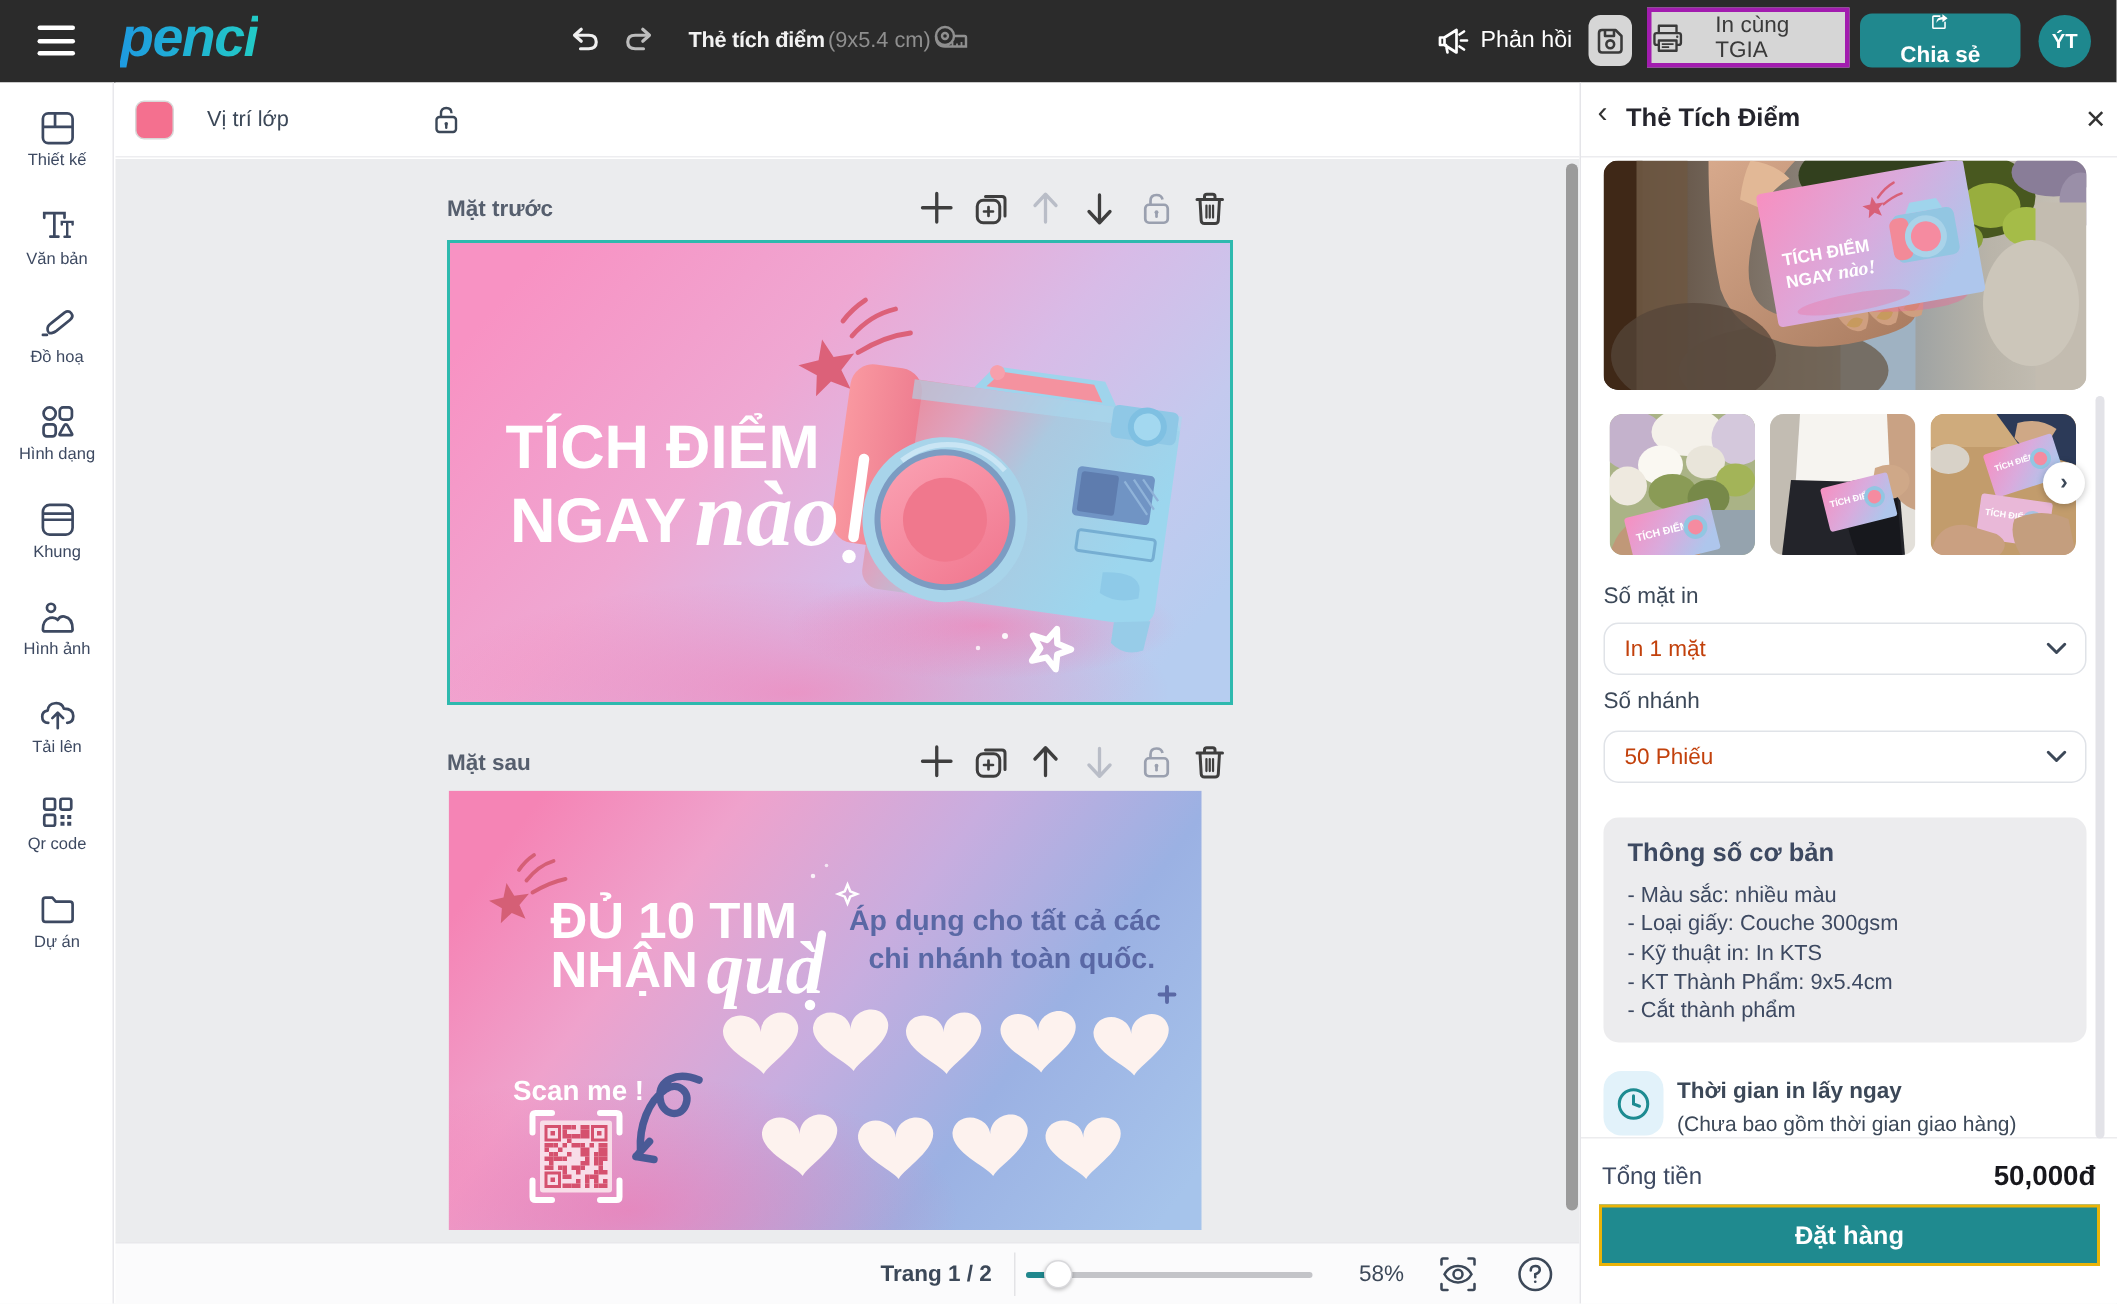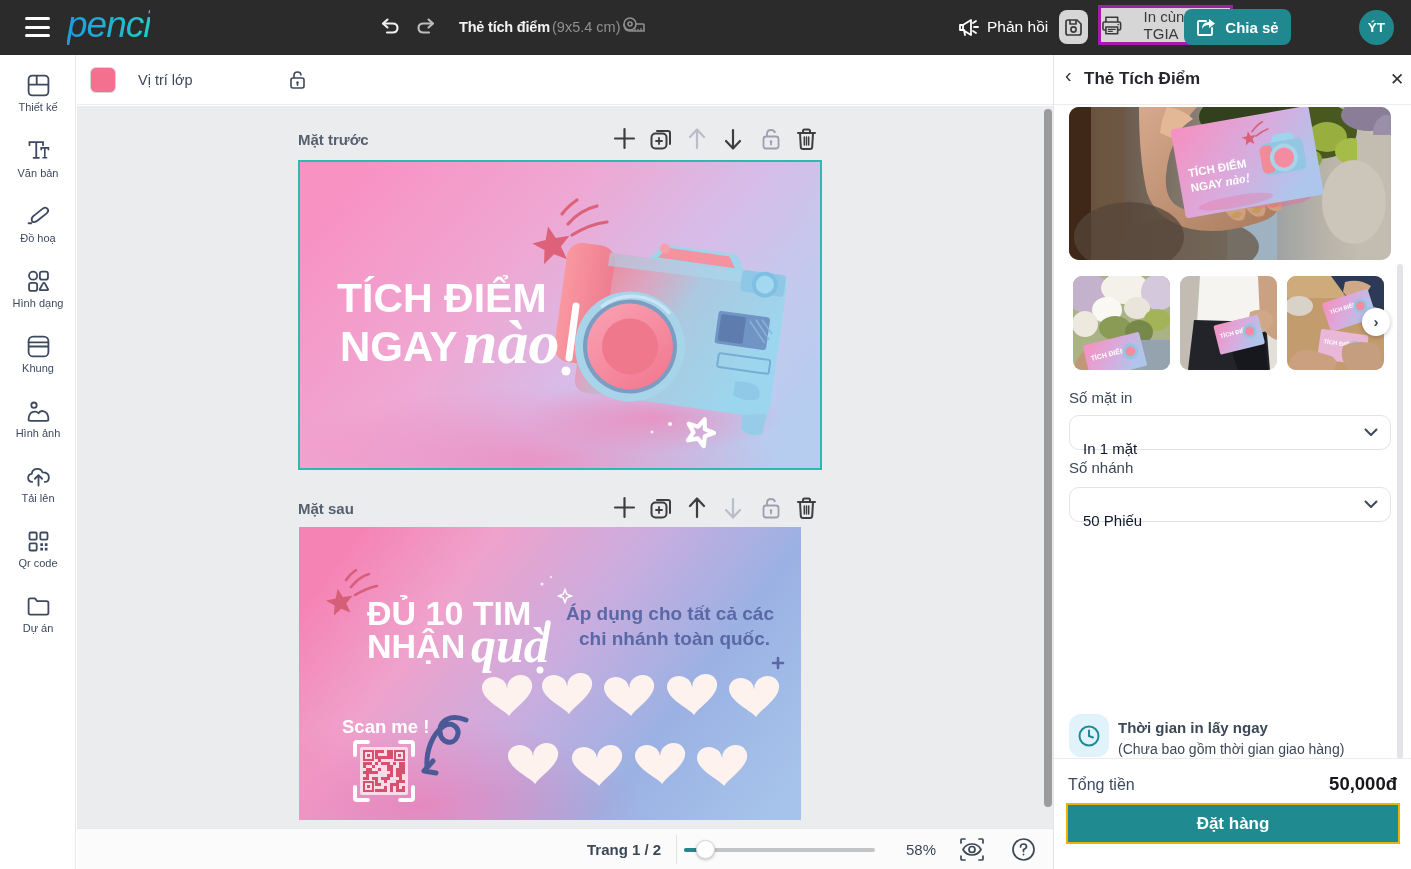--- a/index.html
+++ b/index.html
@@ -2,31 +2,31 @@
 <html><head>
 <meta charset="utf-8">
 <style>
   * { margin:0; padding:0; box-sizing:border-box; }
   html,body { width:1411px; height:869px; overflow:hidden; background:#fff; font-family:"Liberation Sans", sans-serif; }
   .abs { position:absolute; }
   
   #topbar { position:absolute; left:0; top:0; width:1411px; height:55px; background:#2b2b2b; }
   #burger { position:absolute; left:25px; top:17px; width:25px; height:20px; }
   #burger div { height:3px; background:#fff; border-radius:2px; margin-bottom:5.5px; }
-  #logo { position:absolute; left:67px; top:4px; font-size:37px; font-weight:normal; font-style:italic; letter-spacing:-1px;
+  #logo { position:absolute; left:80px; top:4px; font-size:37px; font-weight:bold; font-style:italic; letter-spacing:-1px;
           background:linear-gradient(90deg,#1e9ae0,#22cbc6); -webkit-background-clip:text; background-clip:text; color:transparent; }
   .tbico { position:absolute; top:17px; }
   #doctitle { position:absolute; left:459px; top:19px; font-size:14.5px; font-weight:bold; letter-spacing:-0.2px; color:#f2f2f2; }
   #docsize { position:absolute; left:552px; top:19px; font-size:14.5px; color:#8f8f8f; }
   #phanhoi { position:absolute; left:987px; top:18px; font-size:15.5px; color:#fff; }
   .graybtn { position:absolute; background:#d6d6d6; border-radius:8px; display:flex; align-items:center; justify-content:center; }
   #savebtn { left:1059px; top:10px; width:29px; height:34px; }
   #printwrap { position:absolute; left:1098px; top:5px; width:135px; height:40px; border:3px solid #a21caf; background:#d6d6d6; display:flex; align-items:center; justify-content:center; gap:21px; }
   #printwrap span { font-size:15px; color:#3a3a3a; }
-  #sharebtn { position:absolute; left:1184px; top:9px; width:107px; height:36px; background:#20888e; border-radius:8px; display:flex; align-items:center; justify-content:center; gap:8px; }
+  #sharebtn { position:absolute; left:1240px; top:9px; width:107px; height:36px; background:#20888e; border-radius:8px; display:flex; align-items:center; justify-content:center; gap:8px;flex-direction:column; }
   #sharebtn span { color:#fff; font-size:15px; font-weight:bold; }
   #avatar { position:absolute; left:1359px; top:10px; width:35px; height:35px; border-radius:50%; background:#1e888e; color:#fff; font-size:13.5px; font-weight:bold; display:flex; align-items:center; justify-content:center; }
   
   #sidebar { position:absolute; left:0; top:55px; width:76px; height:814px; background:#fff; border-right:1px solid #e8e8ec; }
   .sbitem { position:absolute; left:0; width:76px; text-align:center; color:#3d4961; }
   .sbitem svg { display:block; margin:6px auto 2px; width:27px; height:27px; }
   .sbitem .lbl { font-size:11px; }
   
   #layerbar { position:absolute; left:77px; top:55px; width:976px; height:50px; background:#fff; border-bottom:1px solid #ededf0; }
   #swatch { position:absolute; left:13px; top:12px; width:26px; height:26px; border-radius:6px; background:#f4708f; border:1px solid #d8d8d8; }
@@ -49,21 +49,21 @@
   #panel { position:absolute; left:1053px; top:55px; width:358px; height:814px; background:#fff; border-left:1px solid #e5e5e9; }
   #phead { position:absolute; left:0; top:0; width:358px; height:50px; border-bottom:1px solid #ececef; }
   #pback { position:absolute; left:11px; top:9px; font-size:20px; color:#333; }
   #ptitle { position:absolute; left:30px; top:14px; font-size:17px; font-weight:bold; color:#25252d; }
   #pclose { position:absolute; left:336px; top:14px; font-size:17px; color:#333; }
   #mainimg { position:absolute; left:15px; top:52px; width:322px; height:153px; border-radius:10px; overflow:hidden; }
   .thumb { position:absolute; top:221px; width:97px; height:94px; border-radius:9px; overflow:hidden; }
   #tarrow { position:absolute; left:1362px; top:308px; width:28px; height:28px; border-radius:50%; background:#fff; box-shadow:0 1px 5px rgba(0,0,0,.25); color:#3c4858; font-size:15px; font-weight:bold; text-align:center; line-height:27px; }
   .plabel { position:absolute; left:15px; font-size:15px; color:#3c4858; }
   .pselect { position:absolute; left:15px; width:322px; height:35px; border:1px solid #e0e3e8; border-radius:10px; background:#fff; }
-  .pselect .val { position:absolute; left:13px; top:8px; font-size:15px; color:#0f172a;margin-top:16px; }
+  .pselect .val { position:absolute; left:13px; top:8px; font-size:15px; color:#c2410c; }
   .pselect svg { position:absolute; right:12px; top:12px; }
   #infobox { position:absolute; left:15px; top:490px; width:322px; height:150px; background:#ececee; border-radius:10px; padding:14px 16px; color:#3d4961; }
   #infobox h3 { font-size:17px; font-weight:bold; margin-bottom:9px; }
   #infobox div { font-size:14.5px; line-height:19.3px; }
   #clockbox { position:absolute; left:15px; top:659px; width:40px; height:43px; background:#e2f2fa; border-radius:12px; display:flex; align-items:center; justify-content:center; }
   #timetitle { position:absolute; left:64px; top:664px; font-size:15px; font-weight:bold; color:#3c4858; }
   #timesub { position:absolute; left:64px; top:686px; font-size:14px; color:#3c4858; }
   #psep { position:absolute; left:0px; top:703px; width:358px; height:1px; background:#ececee; }
   #tongtien { position:absolute; left:14px; top:721px; font-size:16px; color:#3d4961; }
   #price { position:absolute; right:14px; top:718px; font-size:18.5px; font-weight:bold; color:#17171c; }
@@ -668,20 +668,24 @@
         <path d="M1.5 1.5 L7 7 L12.5 1.5"></path>
       </svg>
     </div>
   <div class="plabel" style="top:404px;">Số nhánh</div>
   <div class="pselect" style="top:432px;">
       <div class="val">50 Phiếu</div>
       <svg width="14" height="9" viewBox="0 0 14 9" fill="none" stroke="#3c4858" stroke-width="2" stroke-linecap="round" stroke-linejoin="round">
         <path d="M1.5 1.5 L7 7 L12.5 1.5"></path>
       </svg>
     </div>
+  <div id="infobox">
+    <h3>Thông số cơ bản</h3>
+    <div>- Màu sắc: nhiều màu<br>- Loại giấy: Couche 300gsm<br>- Kỹ thuật in: In KTS<br>- KT Thành Phẩm: 9x5.4cm<br>- Cắt thành phẩm</div>
+  </div>
   <div id="clockbox">
     <svg width="24" height="24" viewBox="0 0 24 24" fill="none" stroke="#1d8b91" stroke-width="2" stroke-linecap="round">
         <circle cx="12" cy="12" r="9.5"></circle>
         <path d="M12 6.5 L12 12 L16 13.5"></path>
       </svg>
   </div>
   <div id="timetitle">Thời gian in lấy ngay</div>
   <div id="timesub">(Chưa bao gồm thời gian giao hàng)</div>
   <div id="psep"></div>
   <div id="tongtien">Tổng tiền</div>

